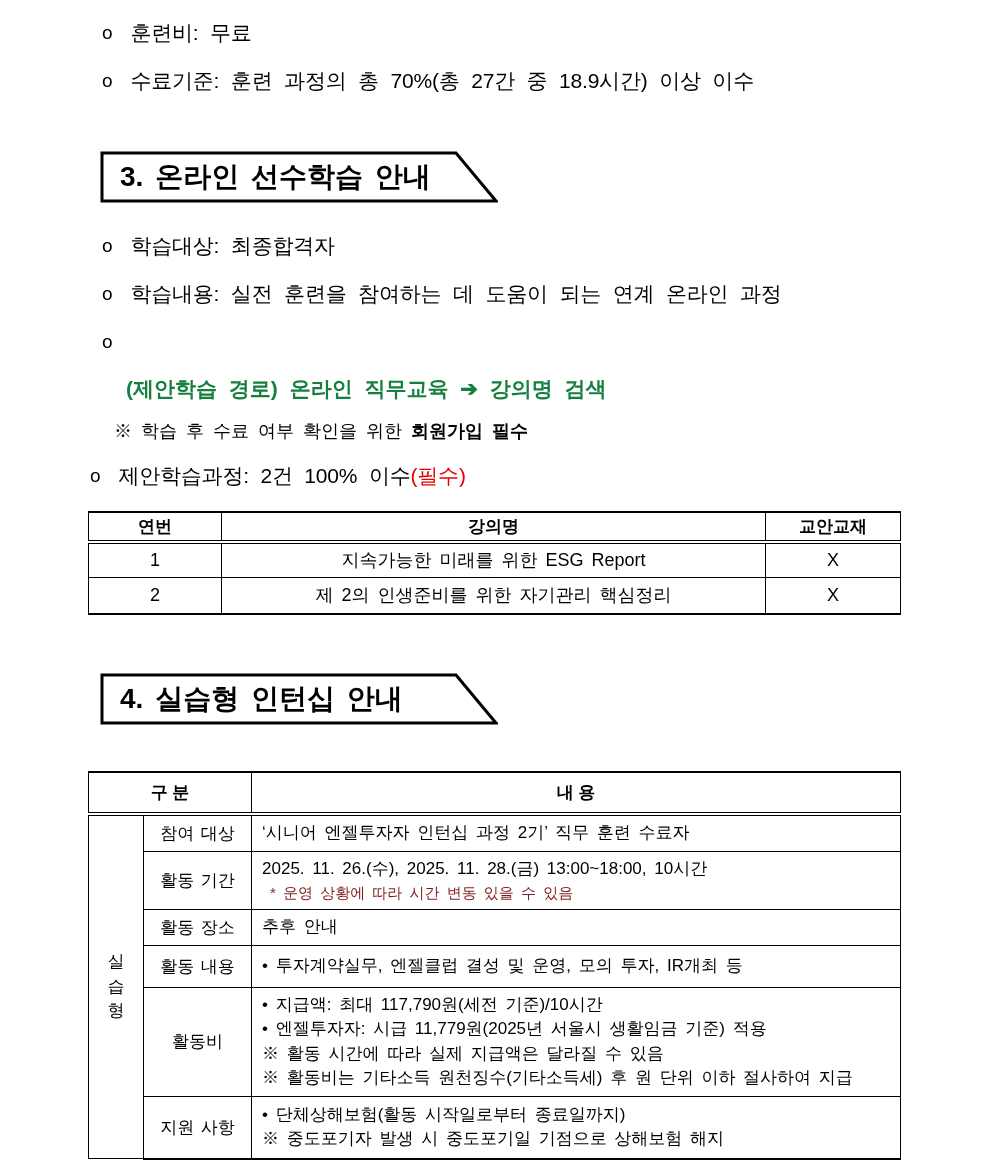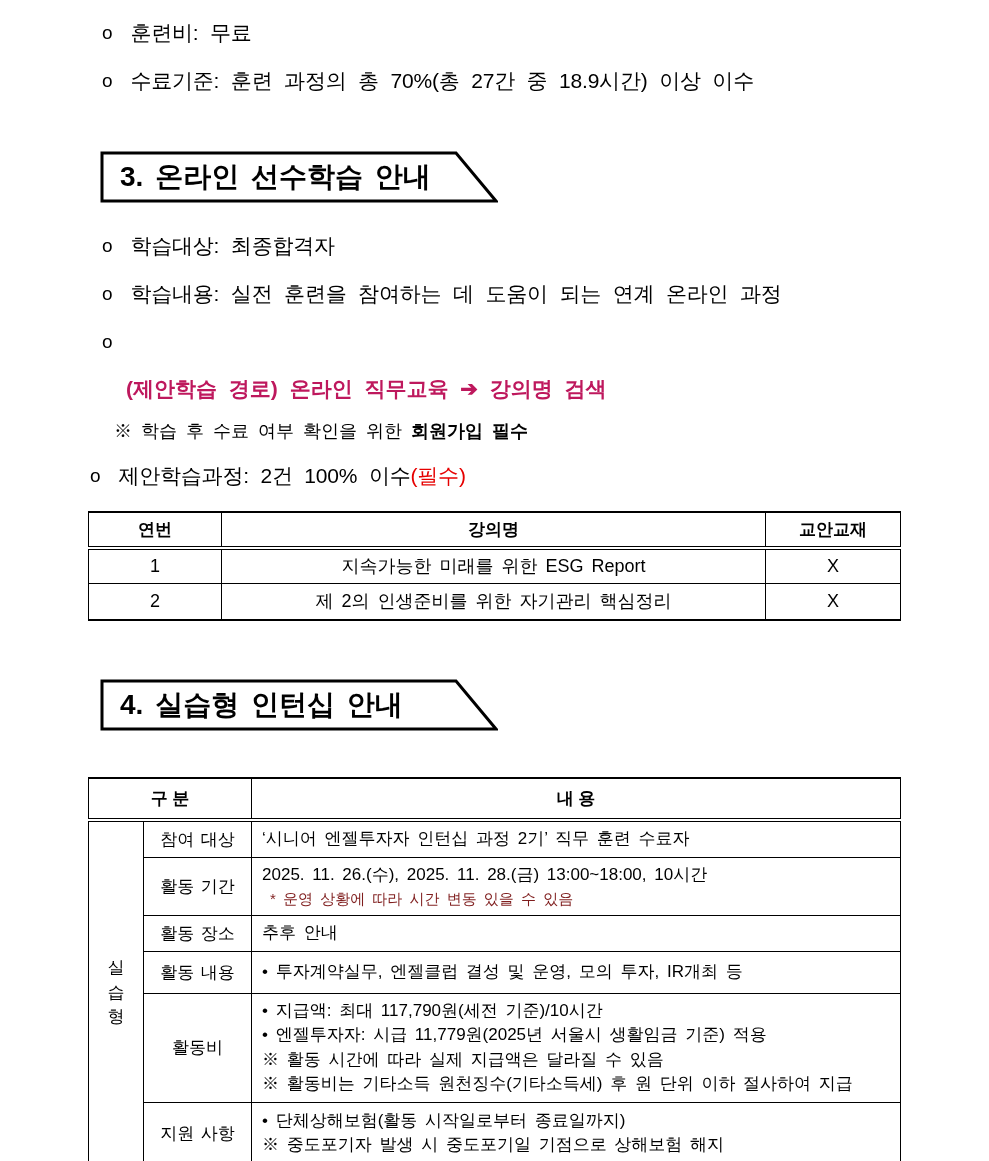--- a/index.html
+++ b/index.html
@@ -38,21 +38,21 @@
   .banner .banner-title {
     position:absolute; left:20px; top:50%; transform:translateY(-50%);
     font-size:28px; font-weight:bold; letter-spacing:0px; word-spacing:4px; white-space:nowrap;
   }
 
   
   table { border-collapse:collapse; width:812px; table-layout:fixed; }
   th, td { border:1px solid #000; }
   .t1 { margin:4px 0 0 0; }
   .t1 th {
-    height:36px; font-size:17px; font-weight:bold;
+    height:30px; font-size:17px; font-weight:bold;
     border-top:2.5px solid #000; border-bottom:4px double #000;
   }
   .t1 td { height:36px; text-align:center; font-size:18px; word-spacing:3px; }
   .t1 tr:last-child td { border-bottom:2.5px solid #000; }
   .t1 th:first-child, .t1 td:first-child { border-left:1.5px solid #000; }
   .t1 th:last-child,  .t1 td:last-child  { border-right:1.5px solid #000; }
 
   .t2 { margin:46px 0 0 0; }
   .t2 th {
     height:42px; font-size:17px; font-weight:bold;
@@ -99,21 +99,21 @@
     <span class="o">o</span>
     <span>학습대상: 최종합격자</span>
   </div>
   <div class="b-line">
     <span class="o">o</span>
     <span>학습내용: 실전 훈련을 참여하는 데 도움이 되는 연계 온라인 과정</span>
   </div>
   <div class="b-line">
     <span class="o">o</span>
   </div>
-  <div class="sub-line" style="color: #be185d;">(제안학습 경로) 온라인 직무교육 ➔ 강의명 검색</div>
+  <div class="sub-line" style="color: #15803d;">(제안학습 경로) 온라인 직무교육 ➔ 강의명 검색</div>
   <div class="note-line">
     <span>※ 학습 후 수료 여부 확인을 위한 </span><b>회원가입 필수</b>
   </div>
   <div class="b-line no-indent">
     <span class="o">o</span>
     <span><span>제안학습과정: 2건 100% 이수</span><span style="color: rgb(230, 0, 0);">(필수)</span></span>
   </div>
 
   <table class="t1">
     <colgroup>

